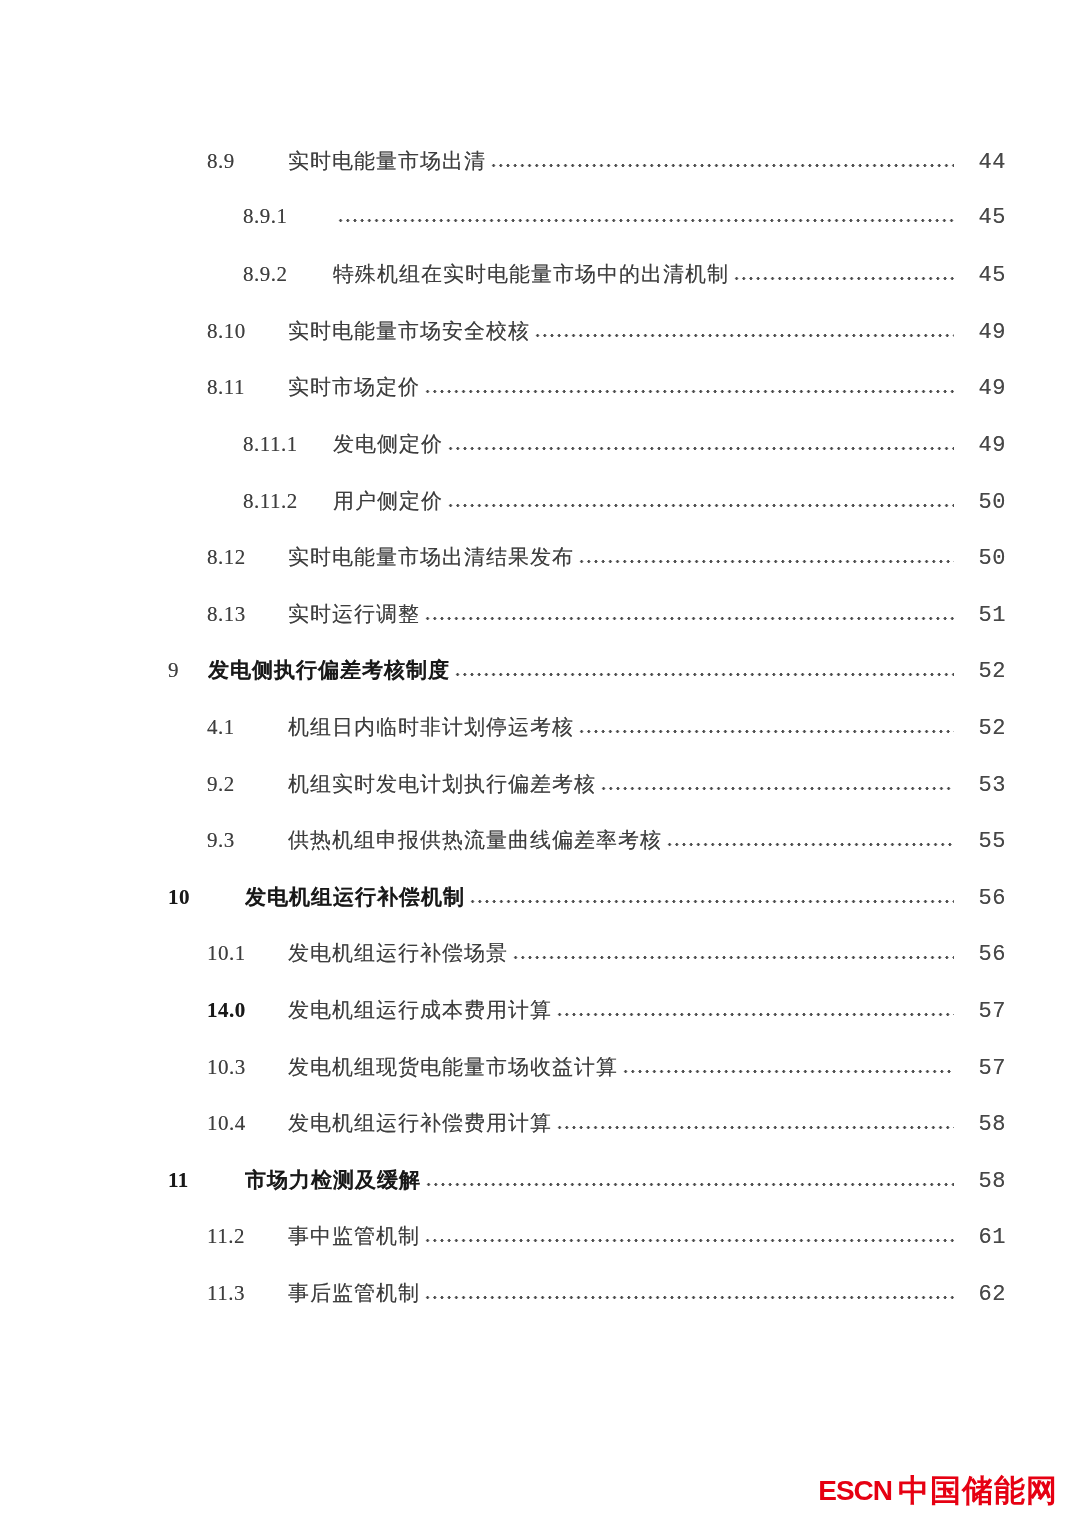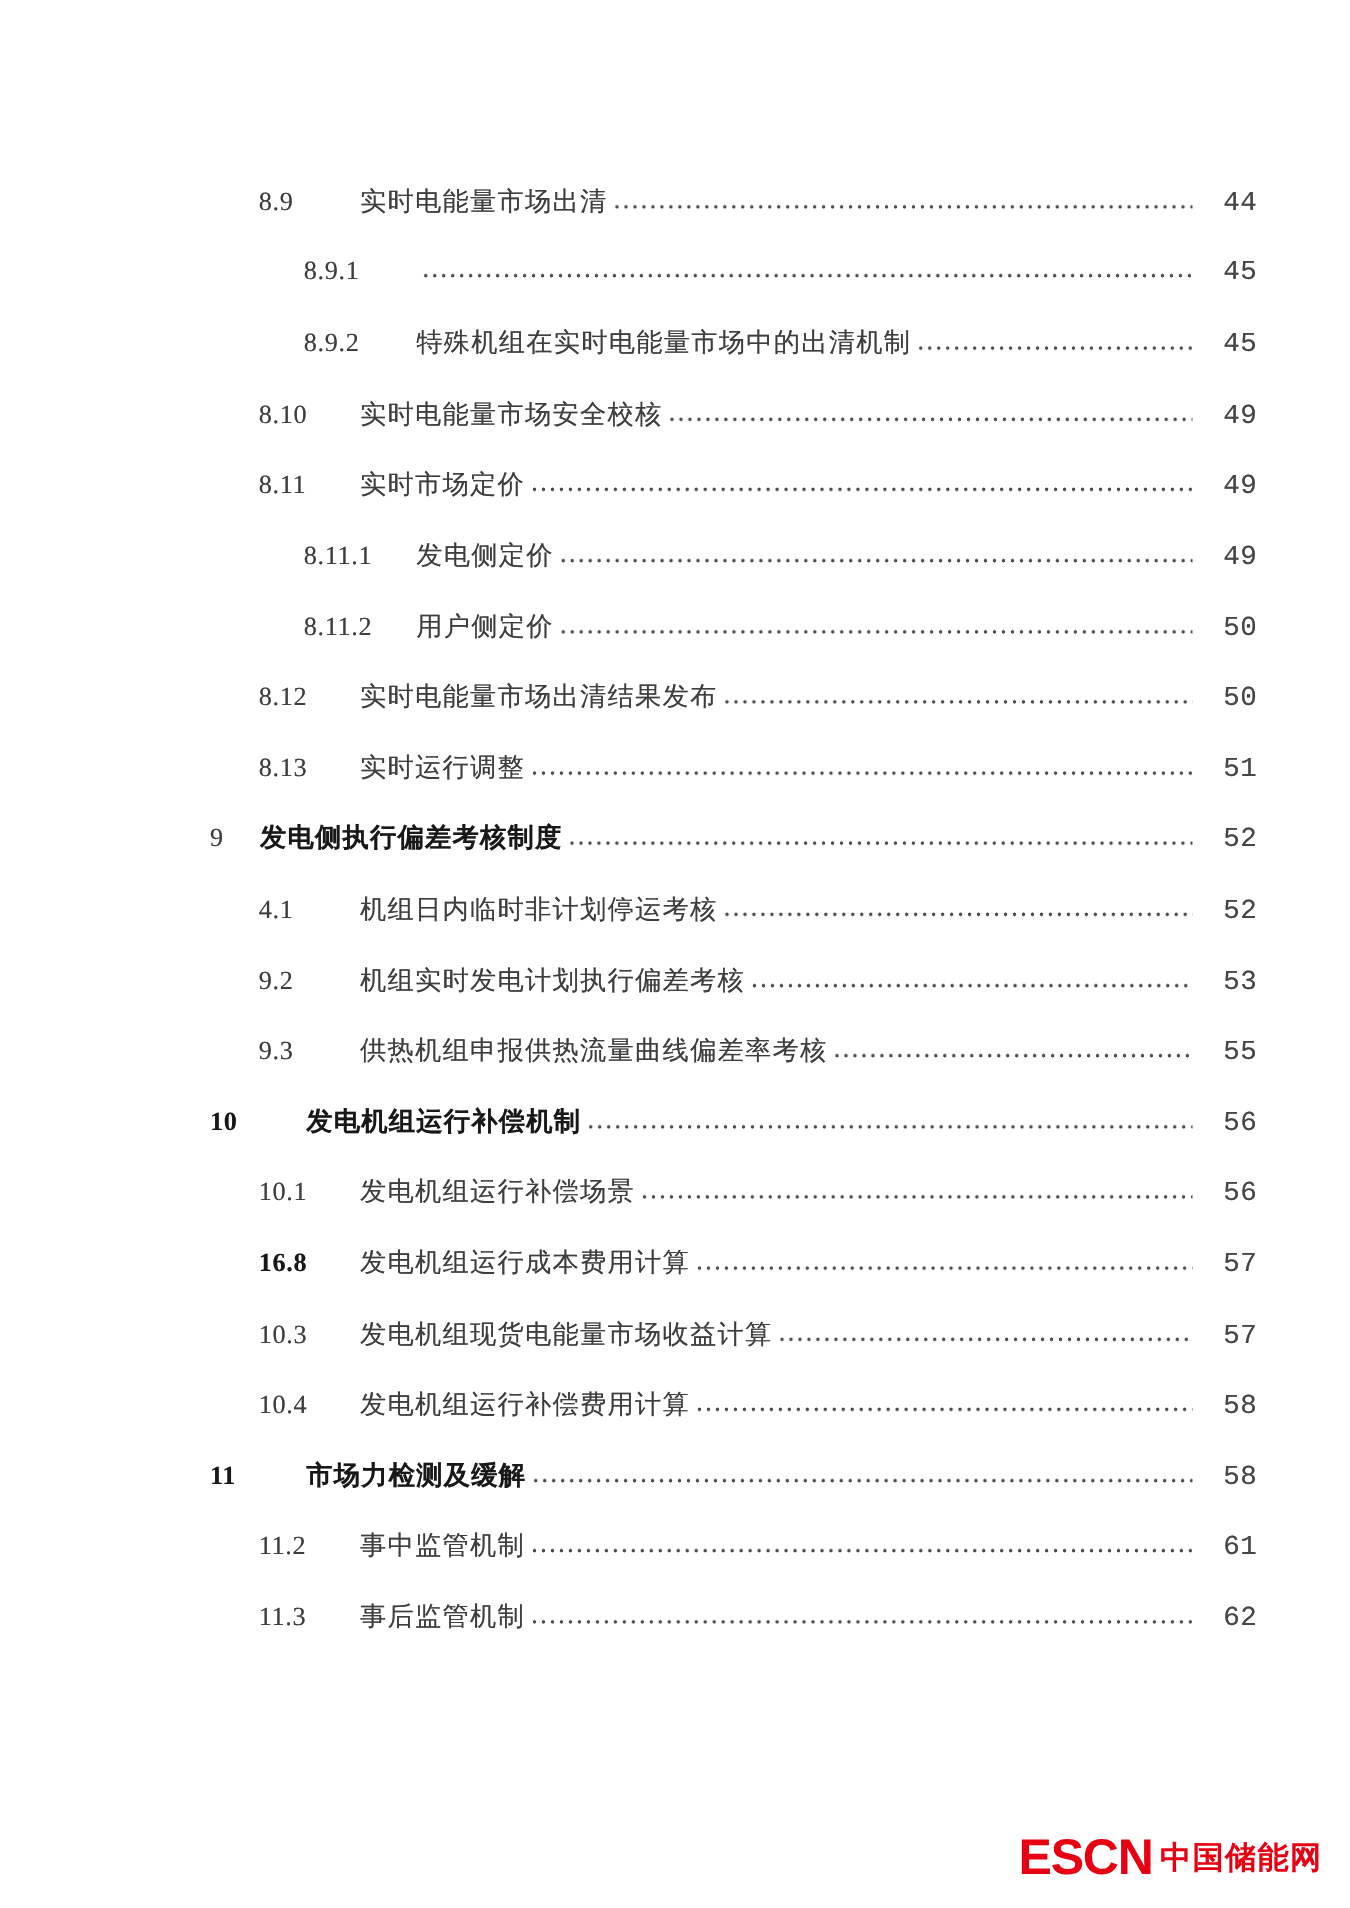--- a/index.html
+++ b/index.html
@@ -54,22 +54,22 @@
   .logo {
     position: absolute;
     right: 22px; bottom: 20px;
     color: #e60012;
     font-weight: 700;
     white-space: nowrap;
     display: flex;
     align-items: center;
     font-family: "Liberation Sans", "DejaVu Sans", sans-serif;
   }
-  .logo-en { font-size: 40px; letter-spacing: -1px; line-height: 1; }
-  .logo-zh { font-size: 25px; margin-left: 6px; letter-spacing: 1px; line-height: 1; }
+  .logo-en { font-size: 28px; letter-spacing: -1px; line-height: 1; }
+  .logo-zh { font-size: 31px; margin-left: 6px; letter-spacing: 1px; line-height: 1; }
 </style>
 </head>
 <body>
 
 <div class="page">
   <div class="toc" id="toc">
       <div class="toc-row lvl2">
     <span class="num">8.9</span>
     <span class="title">实时电能量市场出清</span>
     <span class="leader"></span>
@@ -152,21 +152,21 @@
     <span class="leader"></span>
     <span class="pagenum">56</span>
   </div>
       <div class="toc-row lvl2">
     <span class="num">10.1</span>
     <span class="title">发电机组运行补偿场景</span>
     <span class="leader"></span>
     <span class="pagenum">56</span>
   </div>
       <div class="toc-row lvl2 num-bold">
-    <span class="num">16.8</span>
+    <span class="num">14.0</span>
     <span class="title">发电机组运行成本费用计算</span>
     <span class="leader"></span>
     <span class="pagenum">57</span>
   </div>
       <div class="toc-row lvl2">
     <span class="num">10.3</span>
     <span class="title">发电机组现货电能量市场收益计算</span>
     <span class="leader"></span>
     <span class="pagenum">57</span>
   </div>

